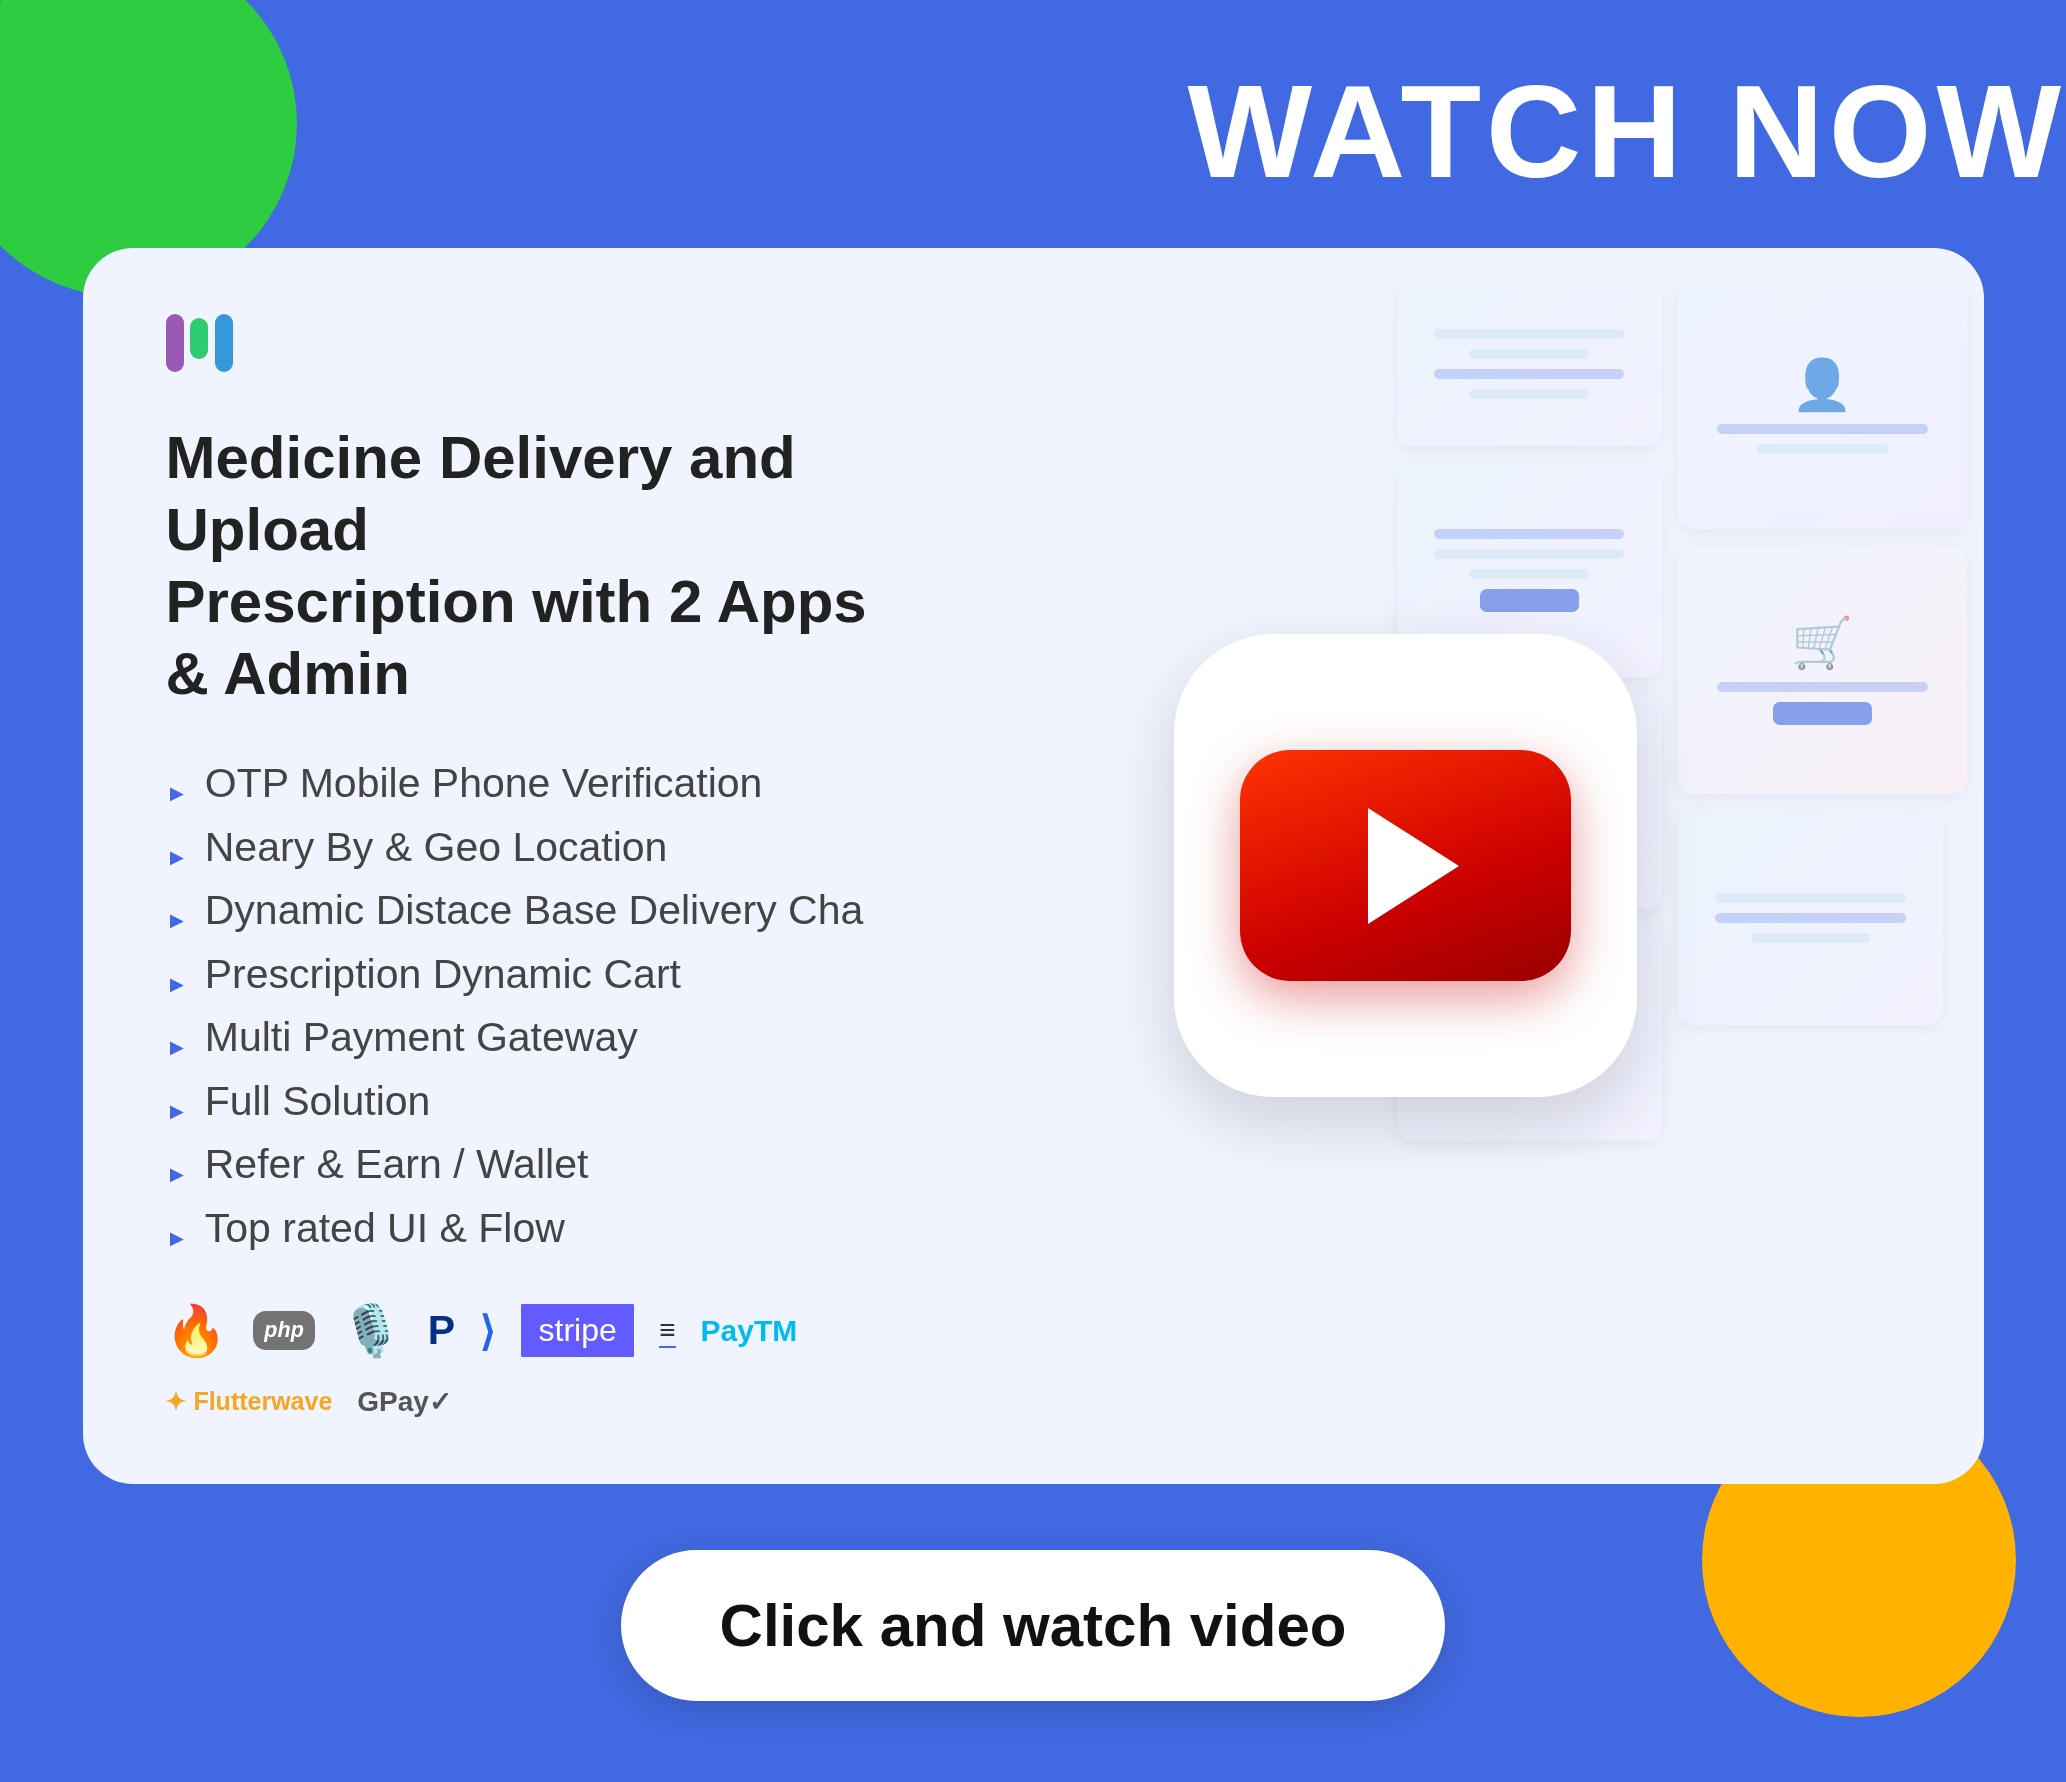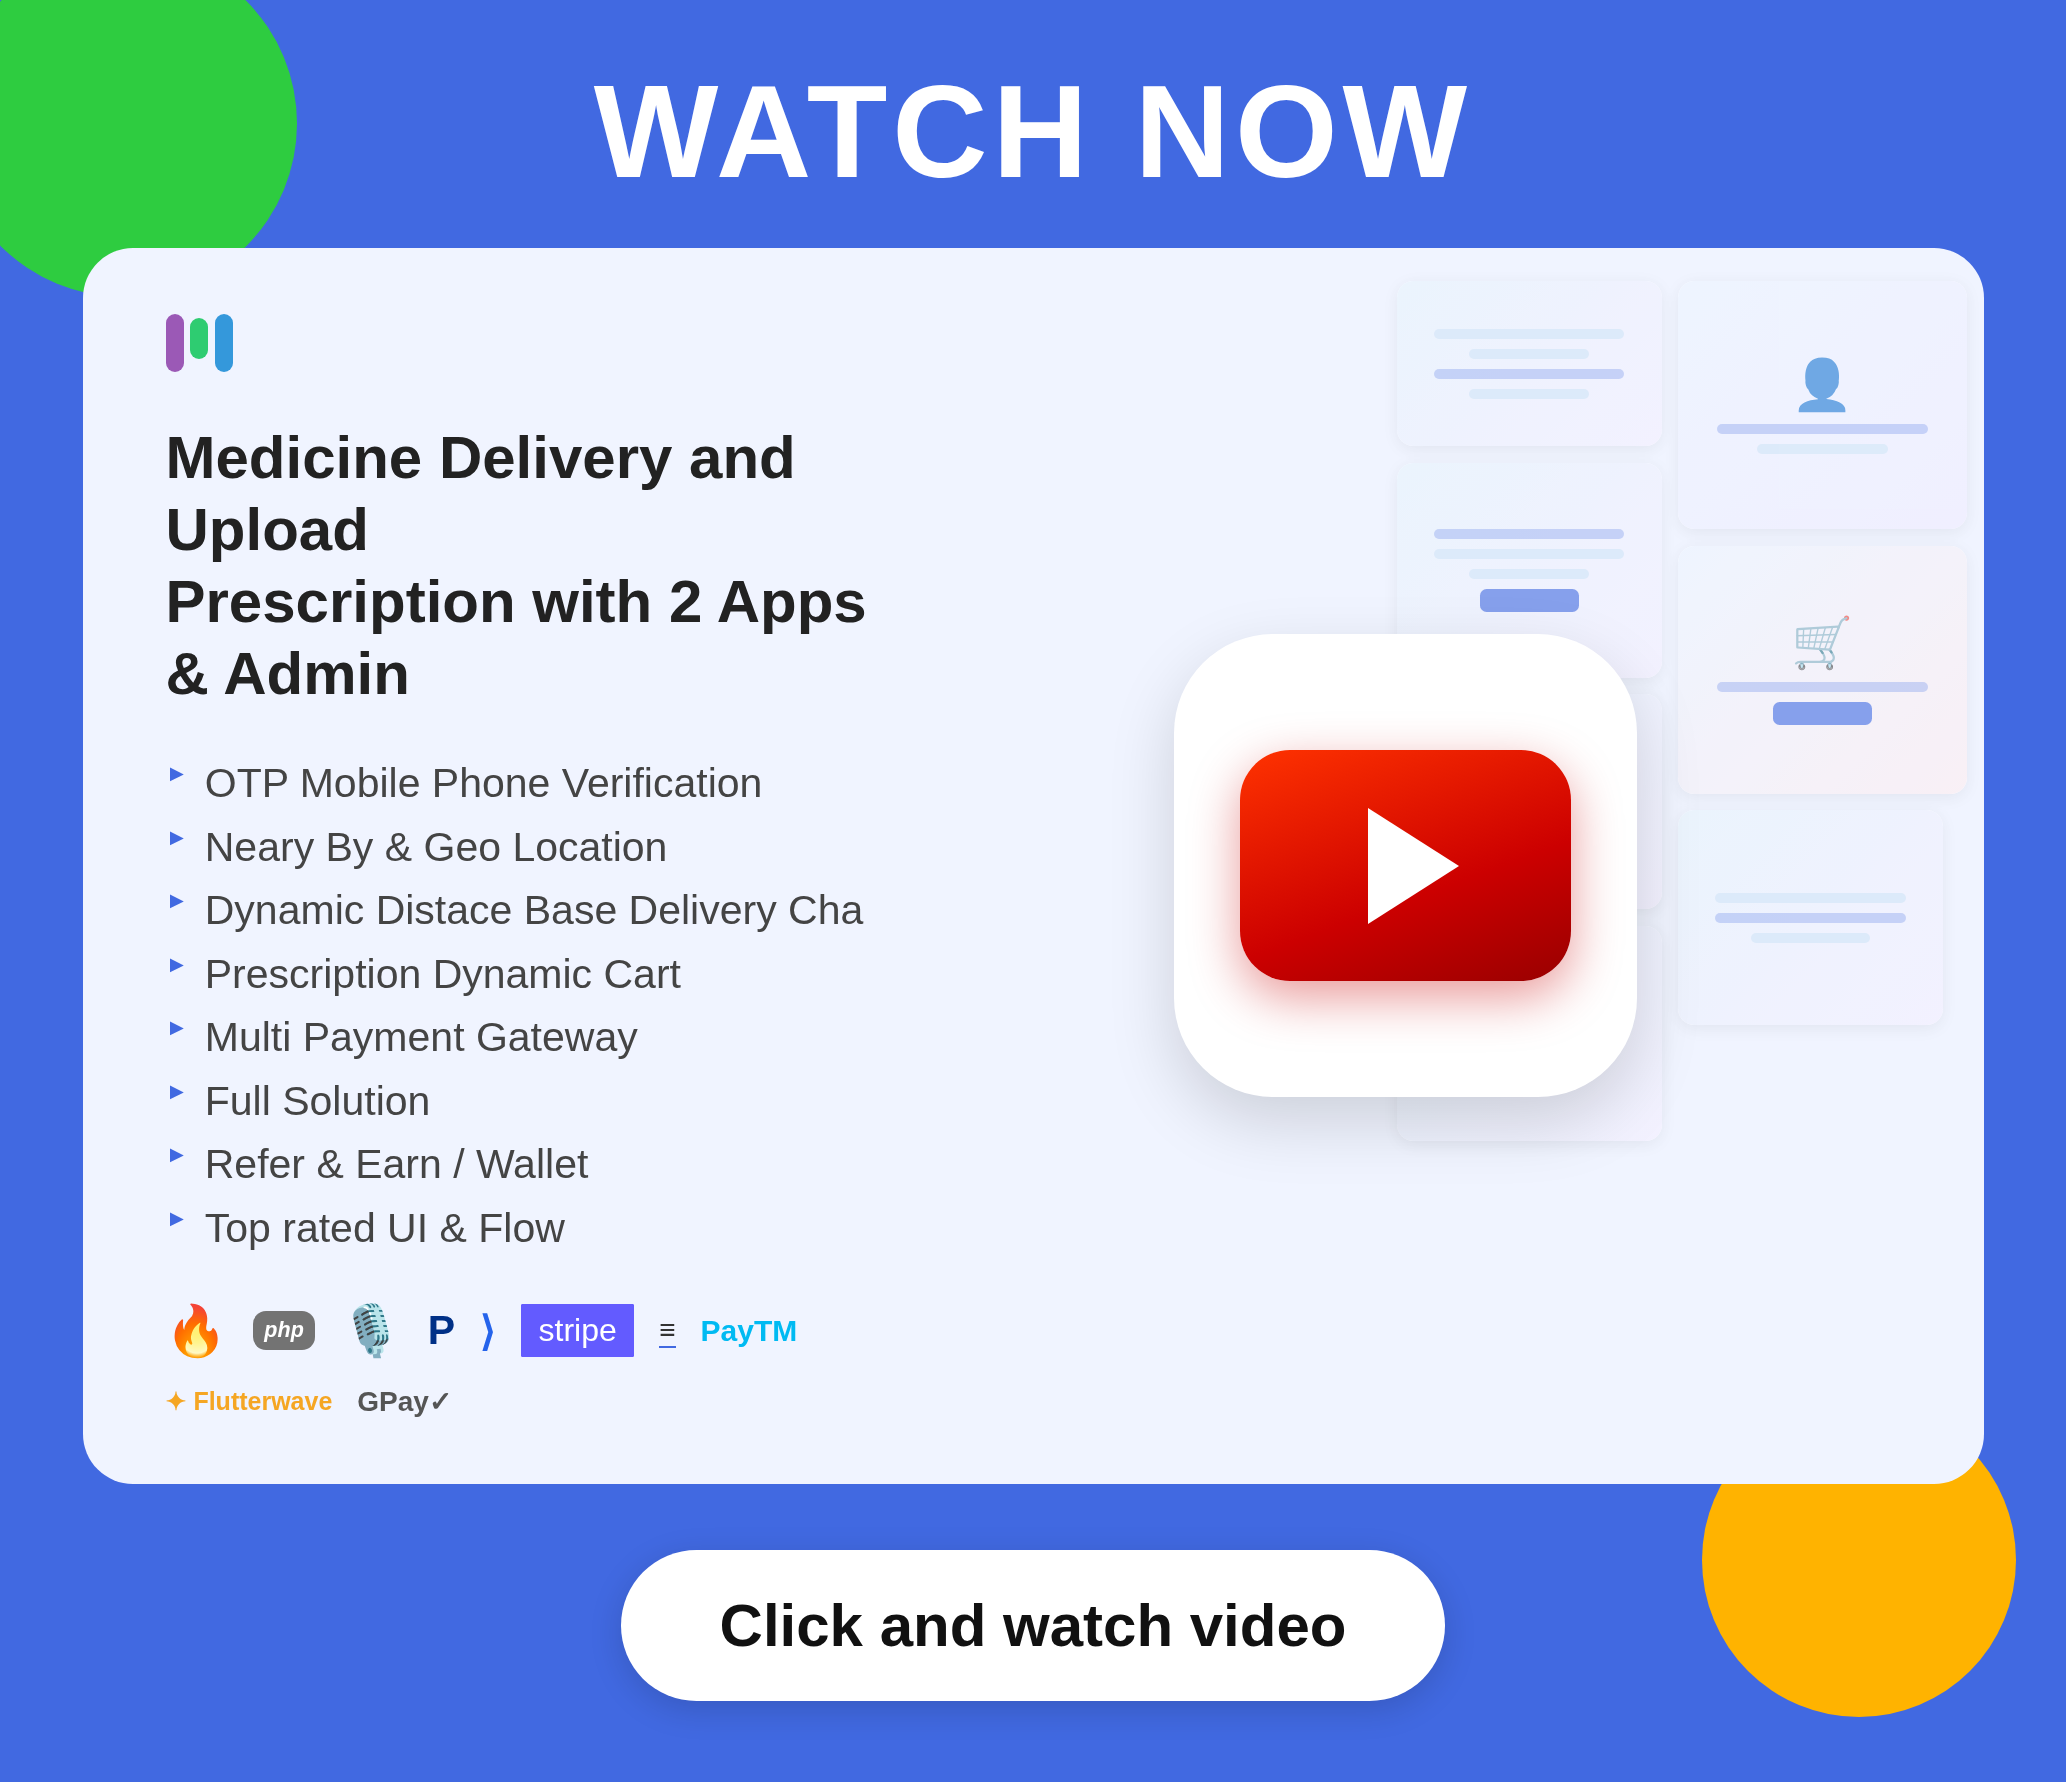--- a/index.html
+++ b/index.html
@@ -29,21 +29,21 @@
       bottom: 66px;
       right: 50px;
       width: 314px;
       height: 314px;
       background: #FFB300;
       border-radius: 50%;
     }
 
     
     .header {
-      text-align: center;
+      text-align: right;
       padding-top: 66px;
       padding-bottom: 50px;
       position: relative;
       z-index: 2;
     }
 
     .watch-now-title {
       font-size: 132px;
       font-weight: 900;
       color: #FFFFFF;
@@ -133,21 +133,21 @@
     .features-list {
       list-style: none;
       margin-bottom: 50px;
     }
 
     .features-list li {
       font-size: 41px;
       color: #444444;
       margin-bottom: 16.5px;
       display: flex;
-      align-items: flex-start;
+      align-items: flex-end;
       gap: 16.5px;
     }
 
     .features-list li::before {
       content: '►';
       color: #4169E1;
       font-size: 23px;
       flex-shrink: 0;
     }
 

